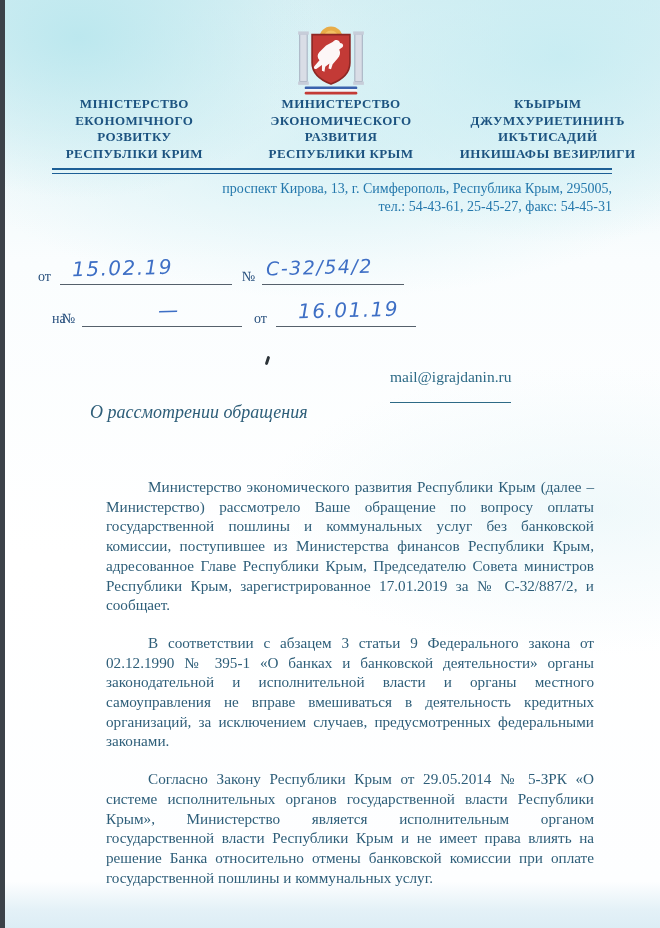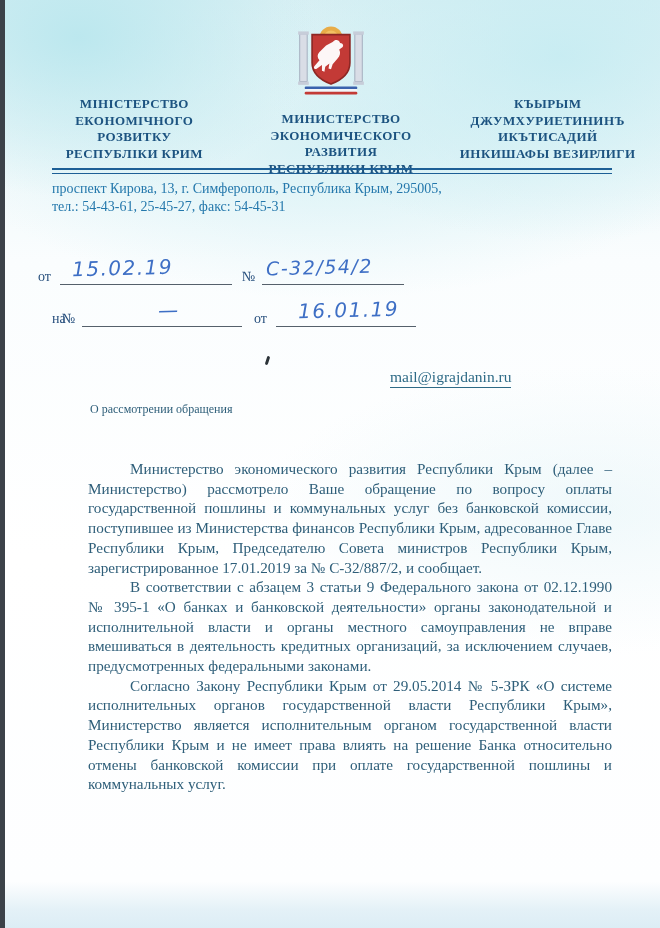--- a/index.html
+++ b/index.html
@@ -18,52 +18,52 @@
   .scan-edge{position:absolute;left:0;top:0;width:5px;height:928px;background:#3c4249;}
 
   
   .coat{position:absolute;left:288px;top:24px;width:86px;height:74px;}
   .org-row{position:absolute;left:34px;top:96px;width:614px;display:flex;justify-content:space-between;}
   .org-name{
     flex:1 1 0;text-align:center;font-weight:bold;
     font-size:13px;line-height:16.5px;letter-spacing:.4px;
     color:#1c5380;white-space:pre-line;
   }
-  .org-name.mid{margin:15px 6px;}
+  .org-name.mid{margin:0 6px;}
   .double-rule{
     position:absolute;left:52px;top:168px;width:560px;height:3px;
     border-top:2.5px solid #1d5f96;border-bottom:1.5px solid #1d5f96;
   }
-  .addr{position:absolute;left:52px;top:180px;width:560px;text-align:left;color:#2478ac;font-size:14px;line-height:18px;}
+  .addr{position:absolute;left:52px;top:180px;width:560px;text-align:right;color:#2478ac;font-size:14px;line-height:18px;}
   .addr .gap{display:inline-block;width:28px;}
 
   
   .ref{position:absolute;left:36px;top:240px;width:390px;color:#274f7d;font-size:14px;margin-top:15px;}
   .ref-row{position:relative;height:34px;}
   .lbl{position:absolute;bottom:4px;}
   .uline{position:absolute;bottom:4px;border-bottom:1.6px solid #55606b;height:28px;}
   .hand{
     font-family:"DejaVu Sans",sans-serif;font-style:italic;
     color:#3e6fc5;font-size:20px;letter-spacing:1.5px;
     transform:rotate(-1.5deg);display:inline-block;white-space:nowrap;
   }
   .hand.sm{font-size:19px;}
   .tick{position:absolute;left:266px;top:356px;width:3px;height:9px;background:#2c3338;transform:rotate(18deg);border-radius:2px;}
 
   
   .recipient{
     position:absolute;left:390px;top:368px;
     color:#2d6a86;font-size:15.5px;
-    border-bottom:1.2px solid #2d6a86;padding-bottom:1px;
+    border-bottom:1.2px solid #2d6a86;padding-bottom:16px;
   }
-  .subject{position:absolute;left:90px;top:402px;font-size:12px;color:#2e5e79;}
+  .subject{position:absolute;left:90px;top:402px;font-style:italic;font-size:18px;color:#2e5e79;}
 
   
   .body-text{position:absolute;left:88px;top:459px;width:524px;color:#2e5e79;font-size:15.2px;line-height:19.7px;text-align:justify;}
-  .body-text p{margin:0;text-indent:42px;}
+  .body-text p{margin:18px;text-indent:42px;}
 </style>
 </head>
 <body>
 
 <div class="page">
   <div class="scan-edge"></div>
 
   <div class="coat">
     <svg viewBox="0 0 100 90" width="86" height="74">
       <circle cx="50" cy="17" r="14" fill="#e9a83e" opacity="0.95"></circle>

